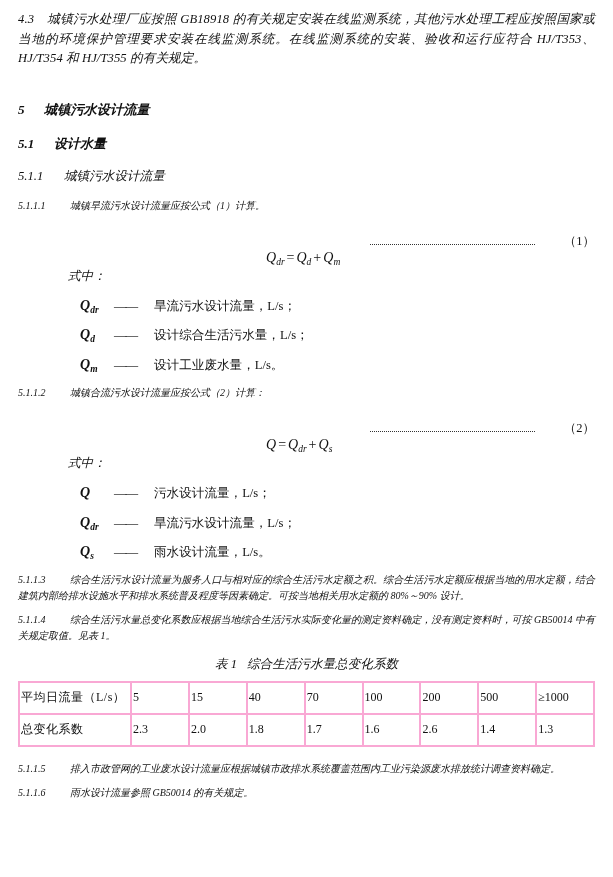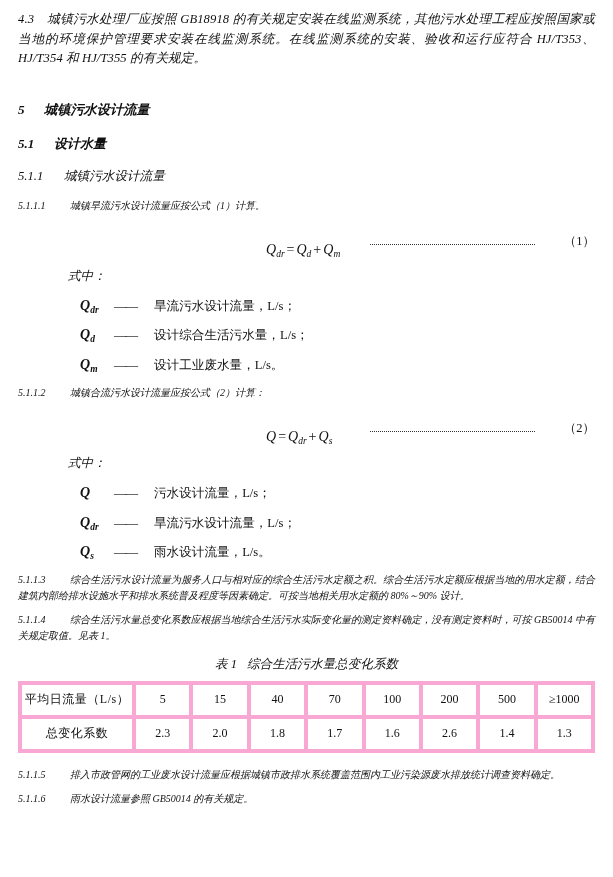--- a/index.html
+++ b/index.html
@@ -72,21 +72,21 @@
   }
   
   .formula-row {
     position: relative;
     margin: 18px 0 14px 0;
     height: 22px;
   }
   .formula {
     position: absolute;
     left: 248px;
-    top: 8px;
+    top: 16px;
     font-family: "Liberation Serif", serif;
     font-size: 14px;
     font-style: italic;
     white-space: nowrap;
   }
   .formula .sub {
     font-size: 9.5px;
     vertical-align: -3px;
     font-style: italic;
   }
@@ -154,22 +154,22 @@
     width: 10px;
   }
   table.data {
     border-collapse: collapse;
     width: 100%;
     margin: 0 0 14px 0;
     font-size: 12px;
     table-layout: fixed;
   }
   table.data td {
-    border: 4px solid #f9a8d4;
-    text-align: center;
+    border: 2px solid #f9a8d4;
+    text-align: left;
     padding: 5px 1px;
     height: 20px;
   }
   table.data td.rowhead {
     width: 108px;
     letter-spacing: 0.5px;
   }
   .spacer-8 { height: 8px; }
 </style>
 </head>

